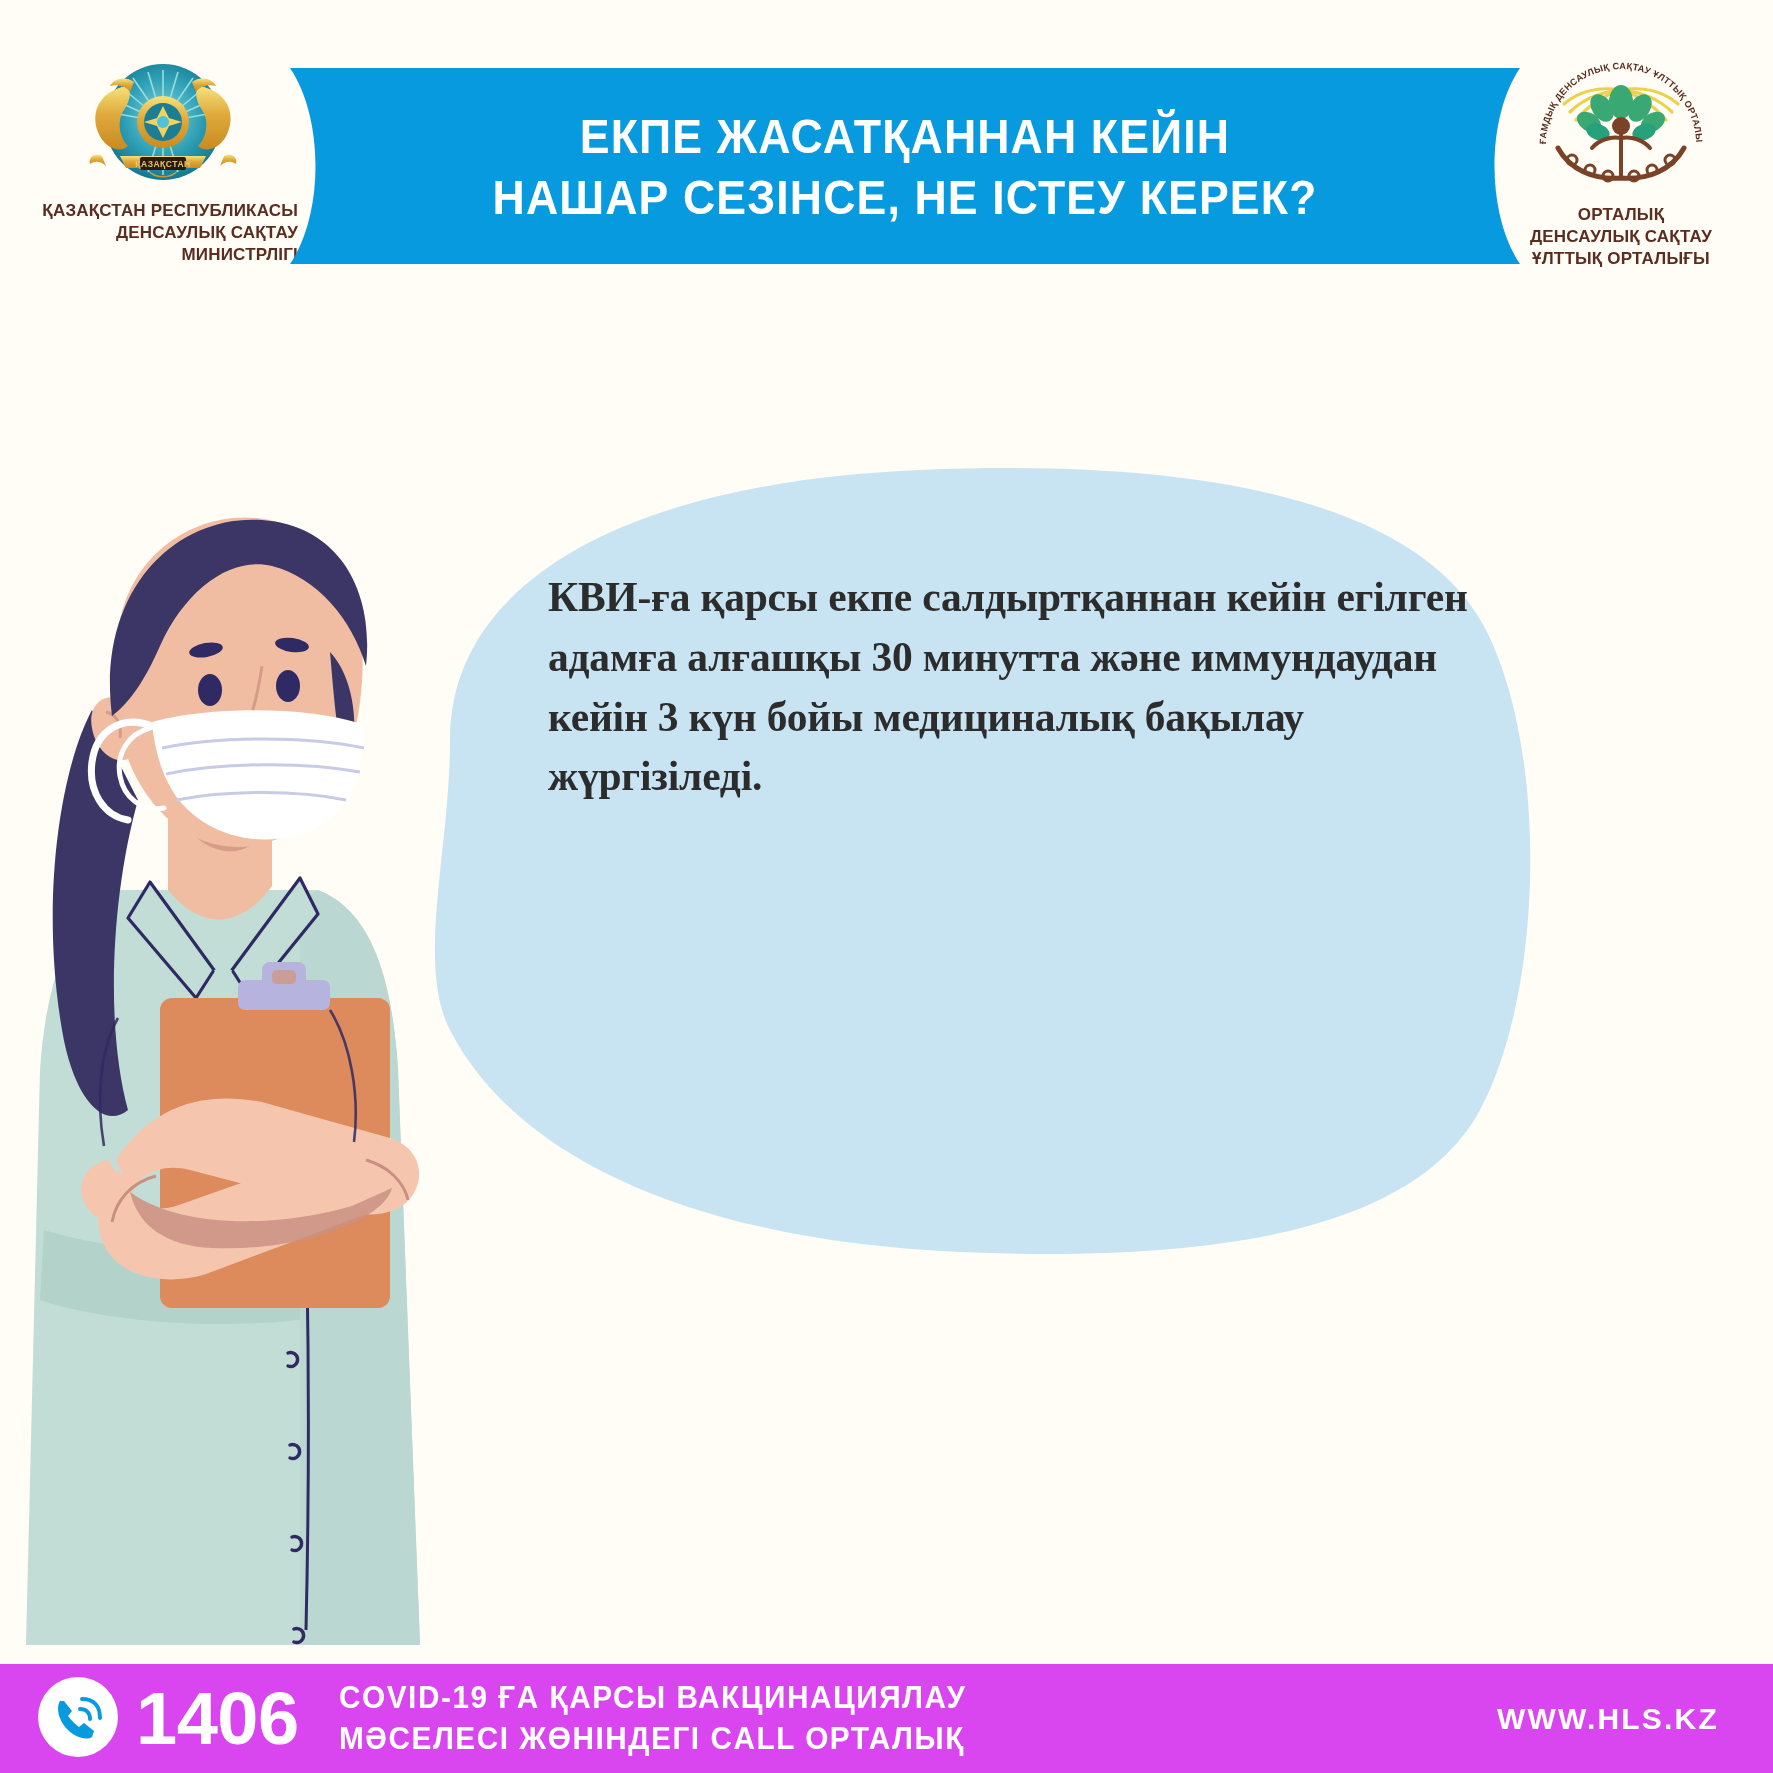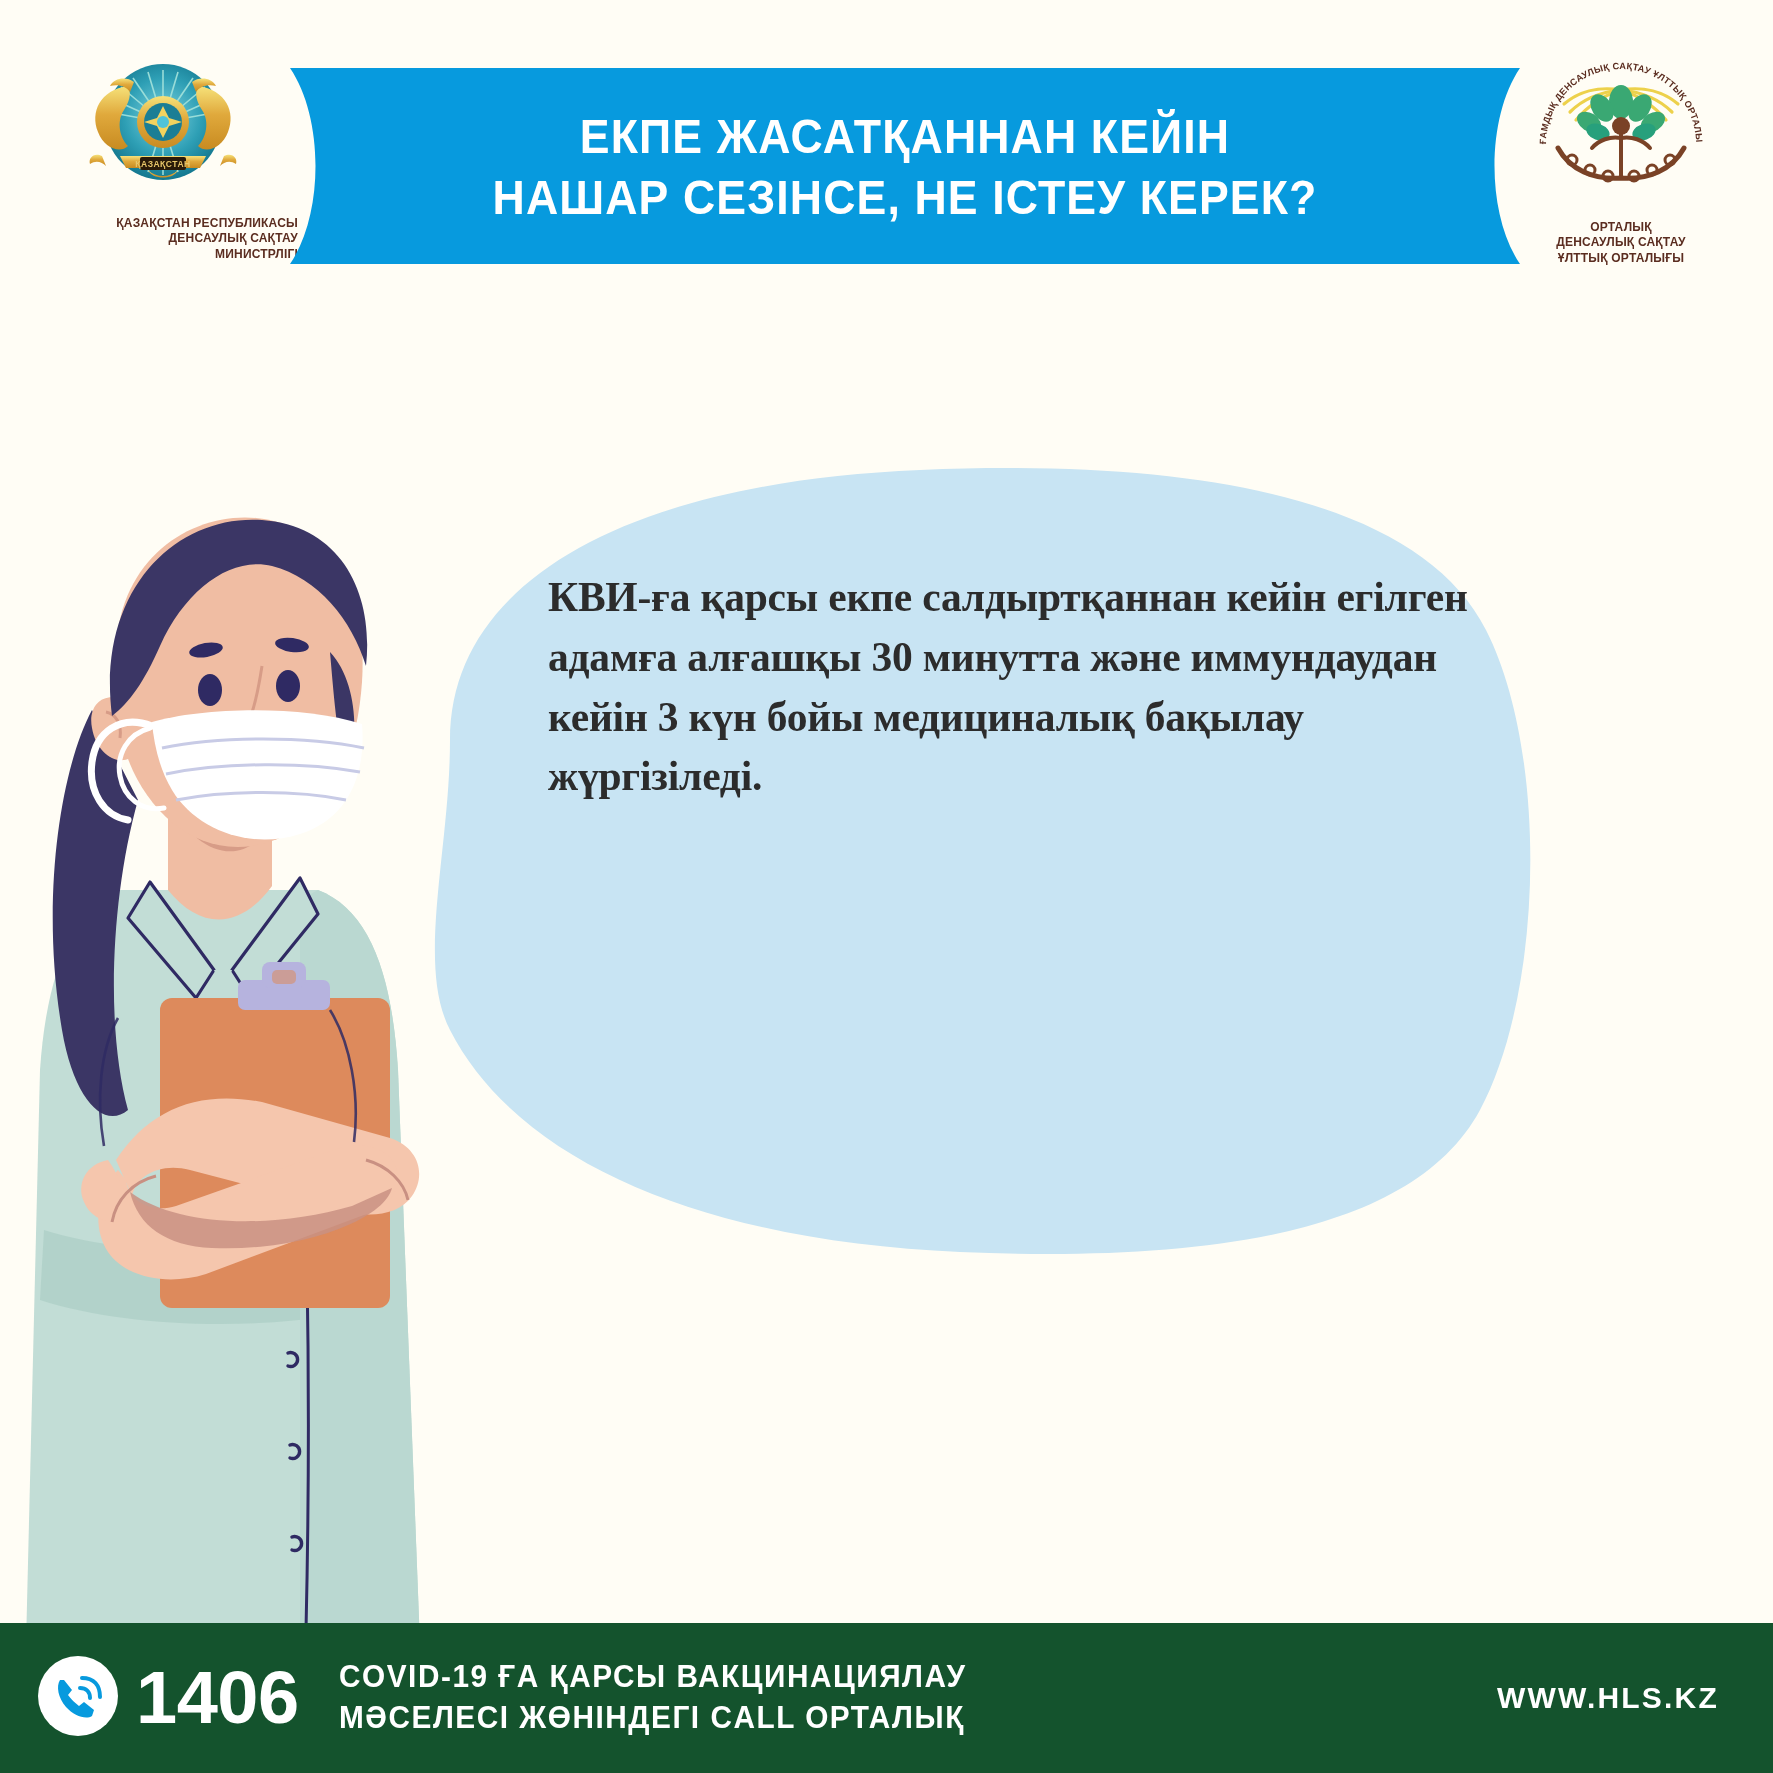--- a/index.html
+++ b/index.html
@@ -61,23 +61,23 @@
     text-align: right;
   }
   .logo-right {
     position: absolute;
     left: 1486px;
     top: 52px;
     width: 270px;
     text-align: center;
   }
   .logo-caption {
-    margin-top: 24px;
+    margin-top: 8px;
     color: #5b2d20;
-    font-size: 12px;
+    font-size: 17px;
     font-weight: bold;
     line-height: 1.28;
     letter-spacing: 0.2px;
   }
   .logo-caption div { white-space: nowrap; }
 
   
   .bubble-svg {
     position: absolute;
     left: 300px;
@@ -108,22 +108,22 @@
     width: 520px;
     height: 1175px;
   }
 
   
   .footer {
     position: absolute;
     left: 0;
     bottom: 0;
     width: 1773px;
-    height: 150px;
-    background: #14532d;
+    height: 109px;
+    background: #d946ef;
     display: flex;
     align-items: center;
   }
   .footer-phone-icon {
     margin-left: 34px;
     flex: 0 0 auto;
   }
   .footer-number {
     margin-left: 14px;
     color: #ffffff;

